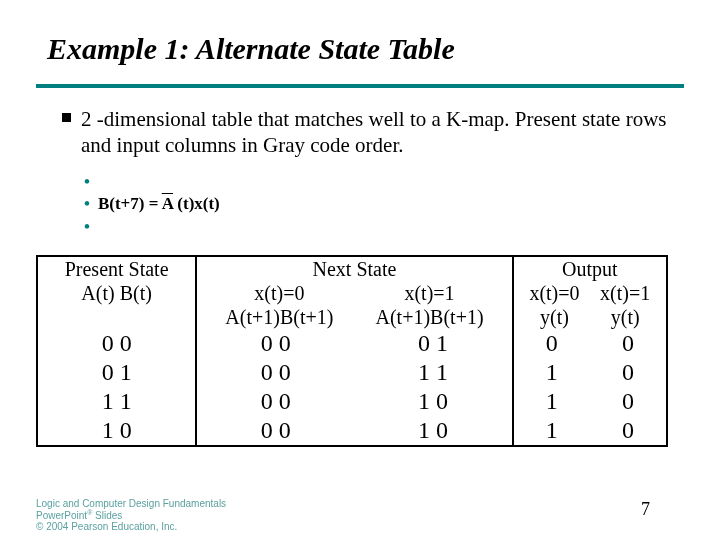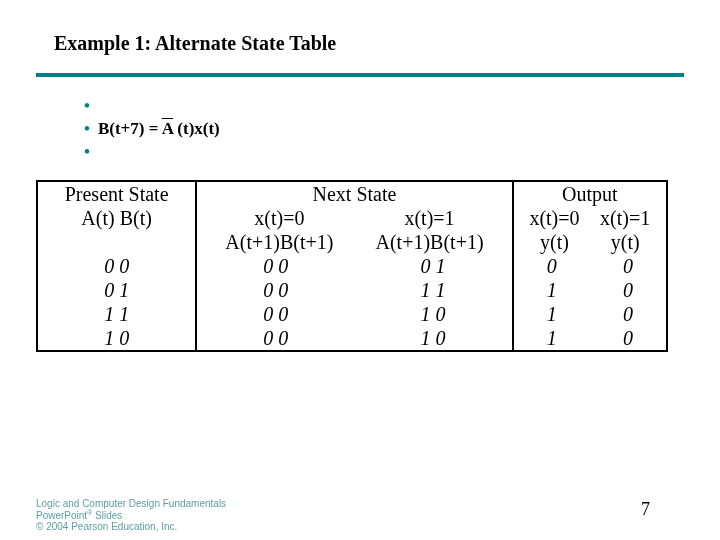--- a/index.html
+++ b/index.html
@@ -10,23 +10,24 @@
     background: #fff;
     font-family: "Times New Roman", Times, serif;
     color: #000;
     position: relative;
   }
   .slide {
     box-sizing: border-box;
     padding: 24px 36px 0 36px;
   }
   .title {
-    font-size: 20px;
+    font-size: 30px;
     font-weight: bold;
-    margin: 8px 0 6px 18px;
+    margin: 8px 0 6px 11px;
+    font-style: italic;
   }
   .rule {
     margin-top: 18px;
     border-bottom: 4px solid #008080;
   }
   .body {
     margin-top: 18px;
     padding-left: 26px;
   }
   .bullet-row {
@@ -82,22 +83,21 @@
     padding: 0 4px;
     line-height: 1.2;
   }
   .hdr td {
     white-space: nowrap;
   }
   .sep-r {
     border-right: 2px solid #000;
   }
   .data td {
-    font-size: 20px;
-    font-style: italic;
+    font-size: 24px;
   }
 
   .footer {
     position: absolute;
     left: 36px;
     bottom: 8px;
     font-size: 10px;
     color: #5aa0a0;
     line-height: 1.1;
     font-family: Arial, sans-serif;
@@ -113,20 +113,24 @@
   }
 </style>
 </head>
 <body>
 
 <div class="slide">
   <div class="title">Example 1: Alternate State Table</div>
   <div class="rule"></div>
 
   <div class="body">
+    <div class="bullet-row">
+      <div class="sq"></div>
+      <div class="lead">2 -dimensional table that matches well to a K-map. Present state rows and input columns in Gray code order.</div>
+    </div>
 
     <div class="subs">
       <div class="sub-row">
         <span class="dot">•</span>
       </div>
       <div class="sub-row">
         <span class="dot">•</span>
         <span>
           <span>B(t+7) =  </span><span class="obar">A</span><span> (t)x(t)</span>
         </span>

